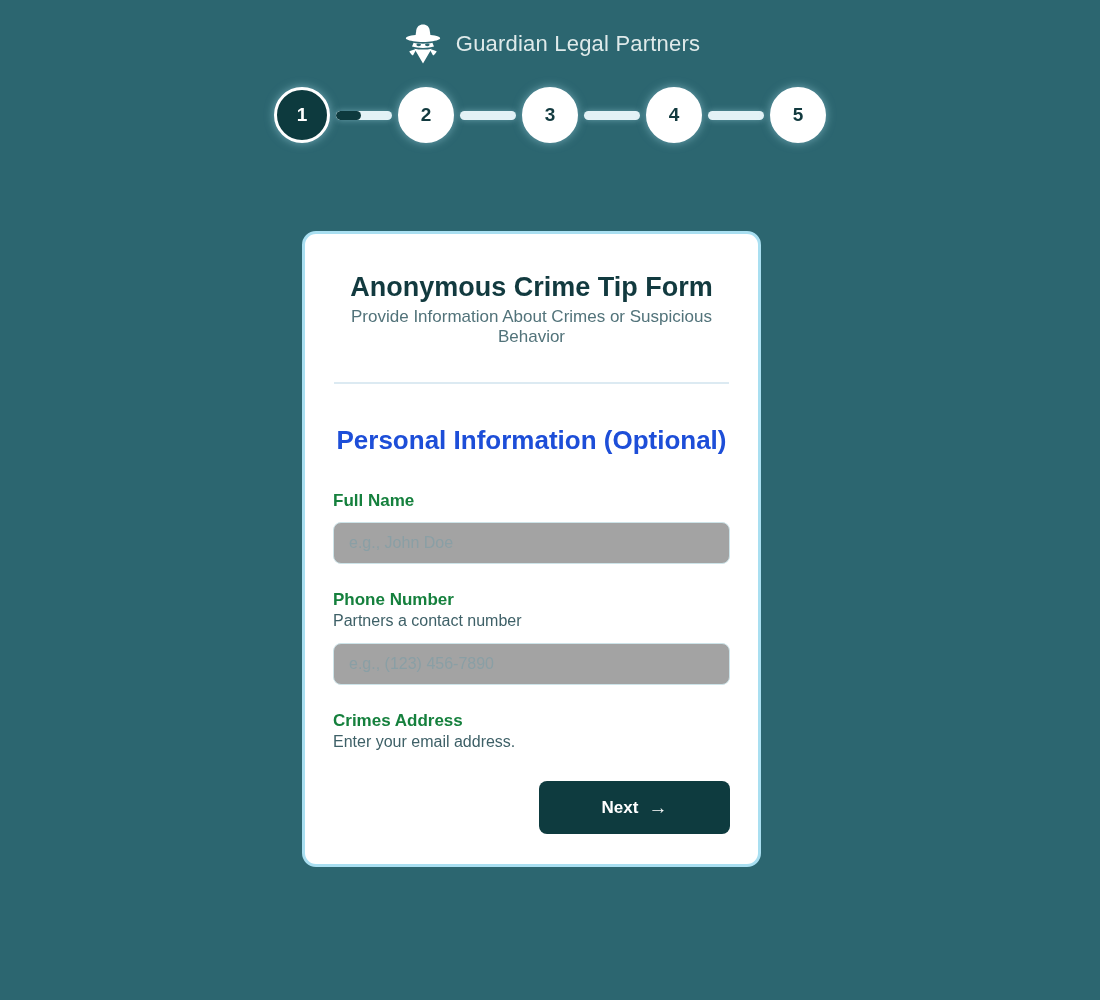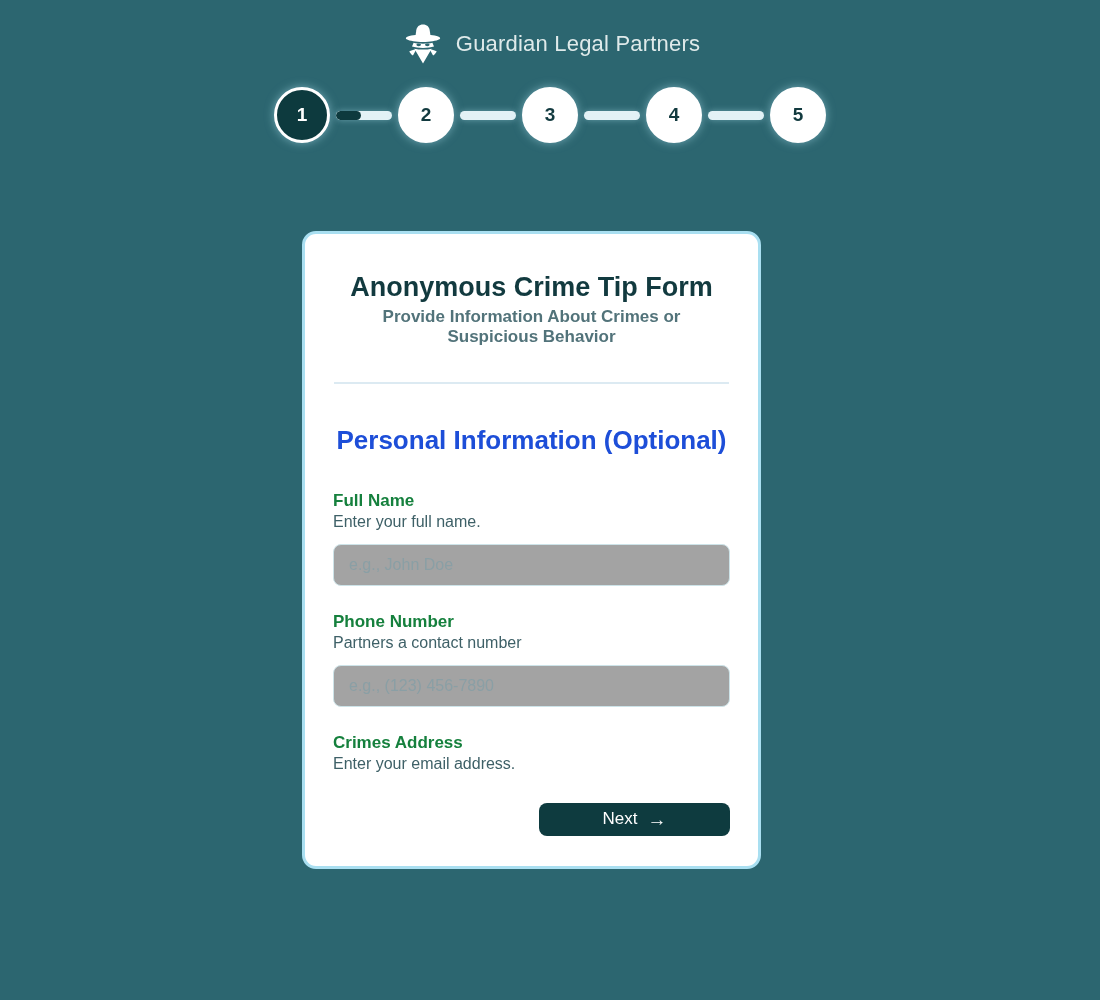--- a/index.html
+++ b/index.html
@@ -104,21 +104,21 @@
     text-align: center;
     font-size: 27px;
     font-weight: 700;
     color: #123a3f;
     line-height: 1.15;
   }
   .card-subtitle {
     margin: 4px 0 0 0;
     text-align: center;
     font-size: 17px;
-    font-weight: 700;
+    font-weight: 400;
     color: #52737a;
     line-height: 1.2;
     padding: 0 8px;
   }
   .divider {
     height: 2px;
     background: #dceaf2;
     border: 0;
     margin: 34px 1px 0 1px;
   }
@@ -171,28 +171,28 @@
     display: flex;
     justify-content: flex-end;
     margin-top: 28px;
   }
   .next-button {
     display: inline-flex;
     align-items: center;
     justify-content: center;
     gap: 10px;
     min-width: 191px;
-    height: 33px;
+    height: 53px;
     background: #0e3b3f;
     color: #ffffff;
     border: 0;
     border-radius: 8px;
     font-family: "Liberation Sans", sans-serif;
     font-size: 17px;
-    font-weight: 400;
+    font-weight: 700;
     cursor: pointer;
     padding: 0 18px;
   }
   .next-arrow { font-size: 19px; line-height: 1; display: inline-block; }
 </style>
 </head>
 <body>
 
 <div class="page">
 
@@ -252,21 +252,20 @@
     <p class="card-subtitle">Provide Information About Crimes or Suspicious Behavior</p>
 
     <hr class="divider">
 
     <h2 class="section-title">Personal Information (Optional)</h2>
 
     <div class="fields">
 
       <div class="field">
         <span class="field-label">Full Name</span>
-        <span class="field-help">Enter your full name.</span>
         <input class="field-input" type="text" placeholder="e.g., John Doe" style="">
       </div>
 
       <div class="field">
         <span class="field-label">Phone Number</span>
         <span class="field-help">Partners a contact number</span>
         <input class="field-input" type="text" placeholder="e.g., (123) 456-7890" style="">
       </div>
 
       <div class="field">

